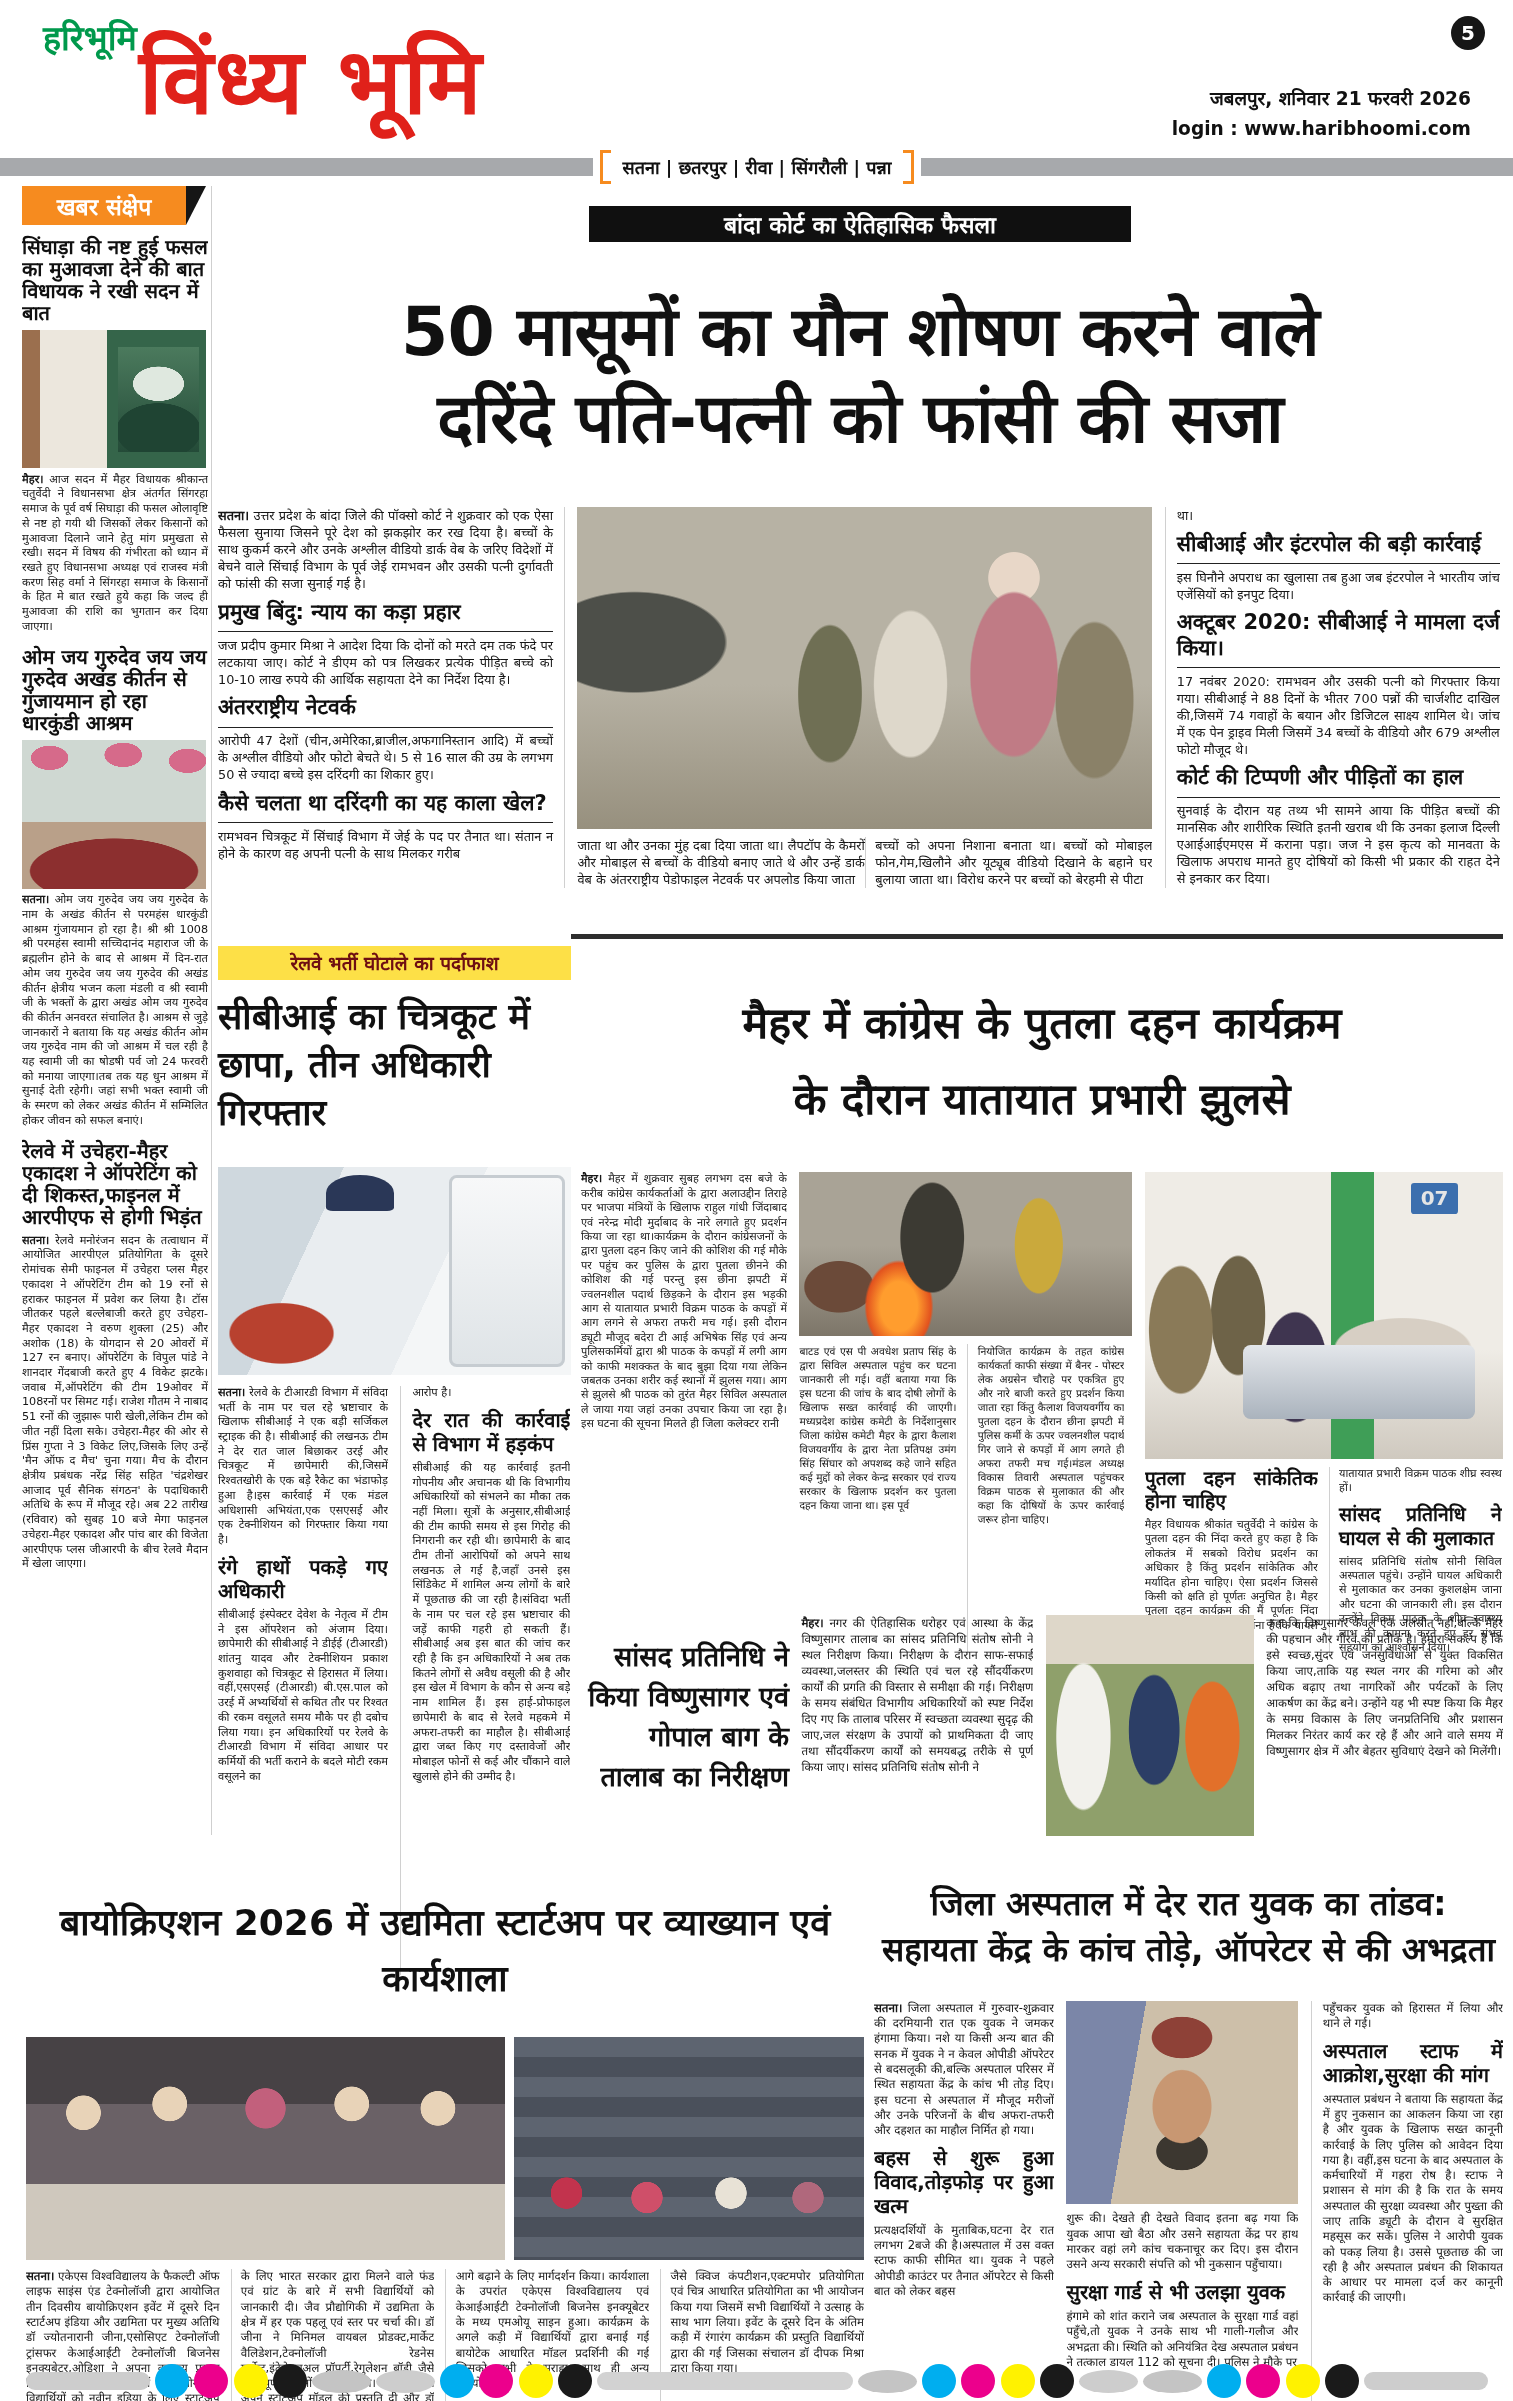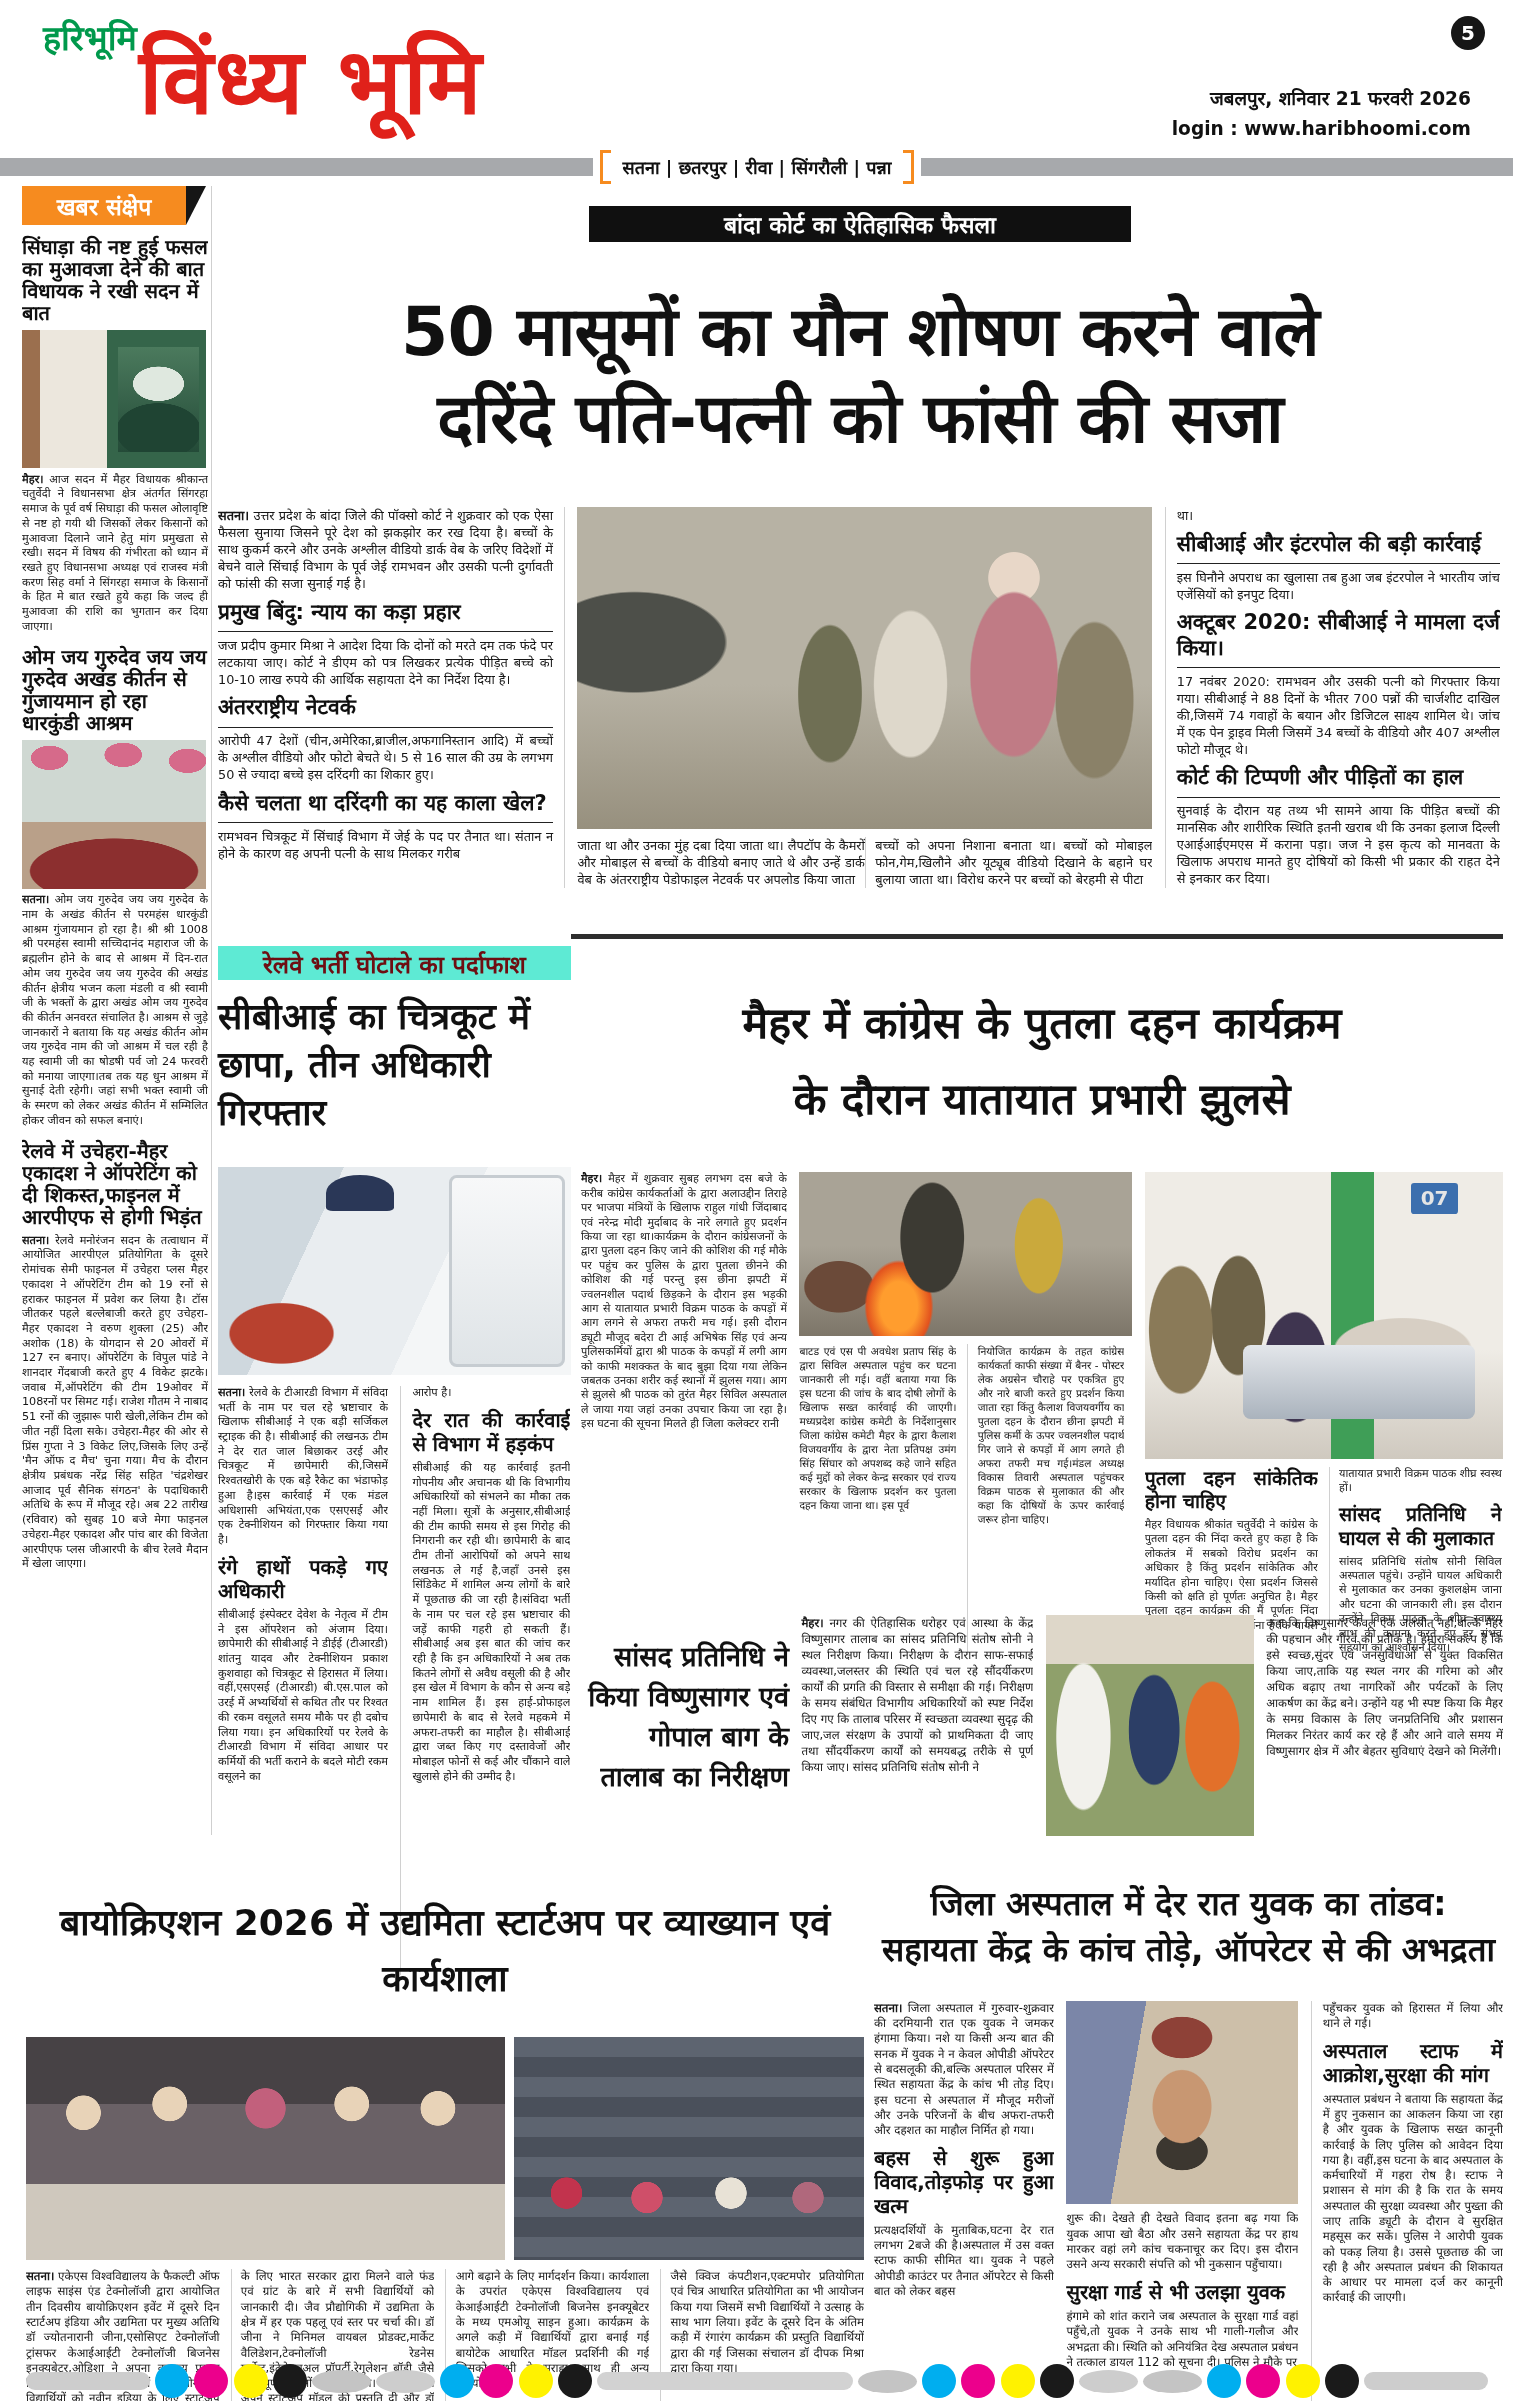--- a/index.html
+++ b/index.html
@@ -73,21 +73,21 @@
        radial-gradient(54px 116px at 44% 58%,#6f6f54 0 58%,transparent 60%),
        radial-gradient(155px 85px at 10% 42%,#4d4f49 0 58%,transparent 60%),
        linear-gradient(180deg,#b7b2a4 0 55%,#97907e 100%);}
   .lead-caps{display:flex;margin-top:7.7px;}
   .lead-cap{width:50%;font-size:12.8px;line-height:17px;}
   .lead-cap+.lead-cap{border-left:0.8px solid #d0d0d0;padding-left:9.3px;margin-left:9.3px;}
   .lead-rule{position:absolute;left:571px;top:934px;width:932px;height:4.6px;background:#2e2e2e;}
 
   
   .cbi{position:absolute;left:218px;top:946px;width:353px;height:956px;}
-  .cbi-kicker{width:100%;height:34px;background:#5eead4;color:#6E0E12;font-size:24px;font-weight:800;
+  .cbi-kicker{width:100%;height:34px;background:#fde047;color:#6E0E12;font-size:19px;font-weight:800;
               display:flex;align-items:center;justify-content:center;}
   .cbi-h{font-size:36px;line-height:48px;text-align:left;margin-top:13px;}
   .ph-cbi{width:353px;height:208px;margin-top:9.3px;
      background:
        radial-gradient(93px 54px at 18% 80%,#b8412f 0 55%,transparent 57%),
        linear-gradient(115deg,#cfd8de 0 28%,#e9edf0 28% 60%,#f4f6f7 60% 100%);}
   .cbi-vest{position:absolute;left:85px;top:40px;width:116px;height:155px;border-radius:14px;background:#24304d;}
   .cbi-cap{position:absolute;left:108px;top:7.7px;width:68px;height:36px;border-radius:50% 50% 10% 10%;background:#2a3757;}
   .cbi-vest span{position:absolute;left:0;right:0;top:67px;text-align:center;color:#e8eaee;font-size:31px;font-weight:800;letter-spacing:1.5px;}
   .cbi-door{position:absolute;right:6.2px;top:7.7px;width:116px;height:192px;border-radius:7.7px;background:linear-gradient(180deg,#f7f8f9,#dfe4e7);border:3.1px solid #c6ccd1;}
@@ -257,21 +257,21 @@
         <div class="lead-caps">
           <p class="lead-cap bodytxt" style="margin:0;" data-interactable="false">जाता था और उनका मुंह दबा दिया जाता था। लैपटॉप के कैमरों और मोबाइल से बच्चों के वीडियो बनाए जाते थे और उन्हें डार्क वेब के अंतरराष्ट्रीय पेडोफाइल नेटवर्क पर अपलोड किया जाता</p>
           <p class="lead-cap bodytxt" style="margin:0;" data-interactable="false">बच्चों को अपना निशाना बनाता था। बच्चों को मोबाइल फोन,गेम,खिलौने और यूट्यूब वीडियो दिखाने के बहाने घर बुलाया जाता था। विरोध करने पर बच्चों को बेरहमी से पीटा</p>
         </div>
       </div>
       <div class="lead-c3 bodytxt" data-interactable="false">
         <p style="margin:0 0 4.6px 0;" data-interactable="false">था।</p>
         <h4 class="subhead rule" data-interactable="false">सीबीआई और इंटरपोल की बड़ी कार्रवाई</h4>
         <p style="margin:0 0 6.2px 0;" data-interactable="false">इस घिनौने अपराध का खुलासा तब हुआ जब इंटरपोल ने भारतीय जांच एजेंसियों को इनपुट दिया।</p>
         <h4 class="subhead rule" data-interactable="false">अक्टूबर 2020: सीबीआई ने मामला दर्ज किया।</h4>
-        <p style="margin:0 0 6.2px 0;" data-interactable="false">17 नवंबर 2020: रामभवन और उसकी पत्नी को गिरफ्तार किया गया। सीबीआई ने 88 दिनों के भीतर 700 पन्नों की चार्जशीट दाखिल की,जिसमें 74 गवाहों के बयान और डिजिटल साक्ष्य शामिल थे। जांच में एक पेन ड्राइव मिली जिसमें 34 बच्चों के वीडियो और 407 अश्लील फोटो मौजूद थे।</p>
+        <p style="margin:0 0 6.2px 0;" data-interactable="false">17 नवंबर 2020: रामभवन और उसकी पत्नी को गिरफ्तार किया गया। सीबीआई ने 88 दिनों के भीतर 700 पन्नों की चार्जशीट दाखिल की,जिसमें 74 गवाहों के बयान और डिजिटल साक्ष्य शामिल थे। जांच में एक पेन ड्राइव मिली जिसमें 34 बच्चों के वीडियो और 679 अश्लील फोटो मौजूद थे।</p>
         <h4 class="subhead rule" data-interactable="false">कोर्ट की टिप्पणी और पीड़ितों का हाल</h4>
         <p style="margin:0;" data-interactable="false">सुनवाई के दौरान यह तथ्य भी सामने आया कि पीड़ित बच्चों की मानसिक और शारीरिक स्थिति इतनी खराब थी कि उनका इलाज दिल्ली एआईआईएमएस में कराना पड़ा। जज ने इस कृत्य को मानवता के खिलाफ अपराध मानते हुए दोषियों को किसी भी प्रकार की राहत देने से इनकार कर दिया।</p>
       </div>
     </div>
   </section>
 
   <div class="lead-rule" data-interactable="false"></div>
 
   <section class="cbi" data-interactable="false">
     <div class="cbi-kicker" data-interactable="false">रेलवे भर्ती घोटाले का पर्दाफाश</div>

